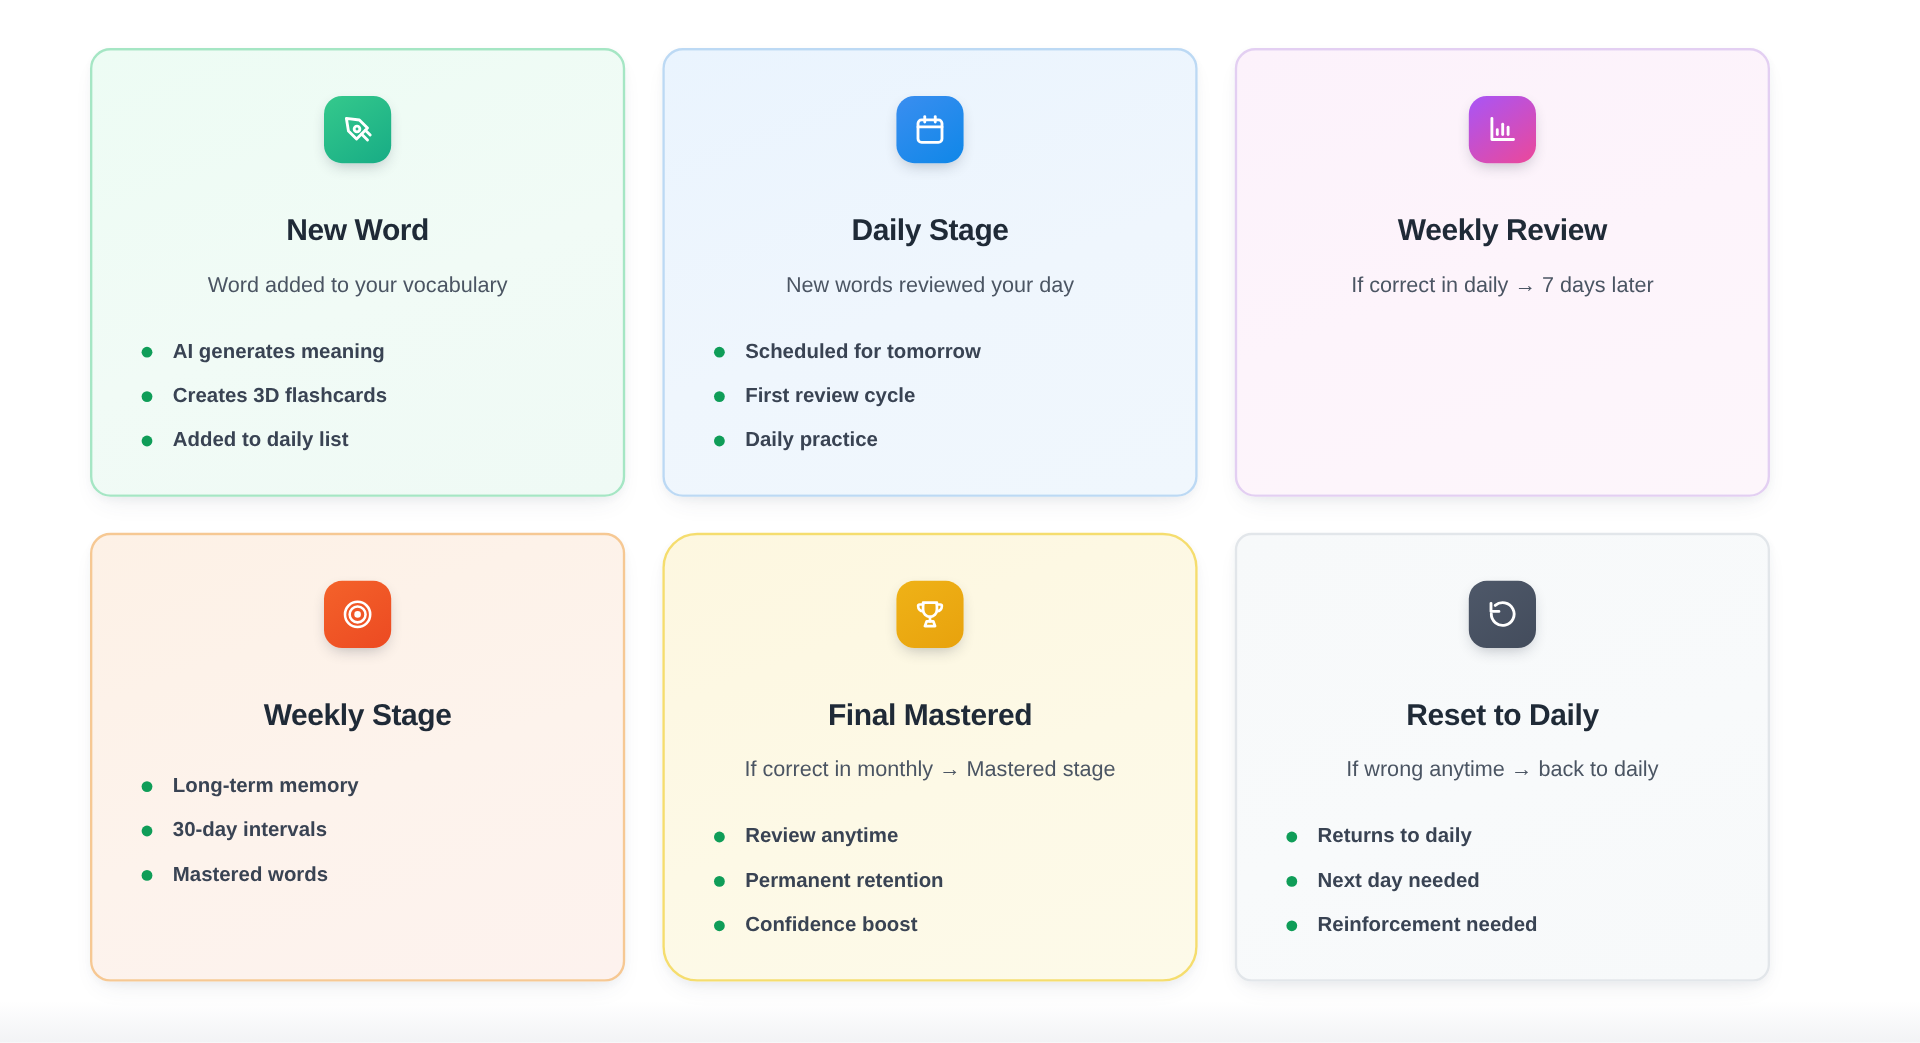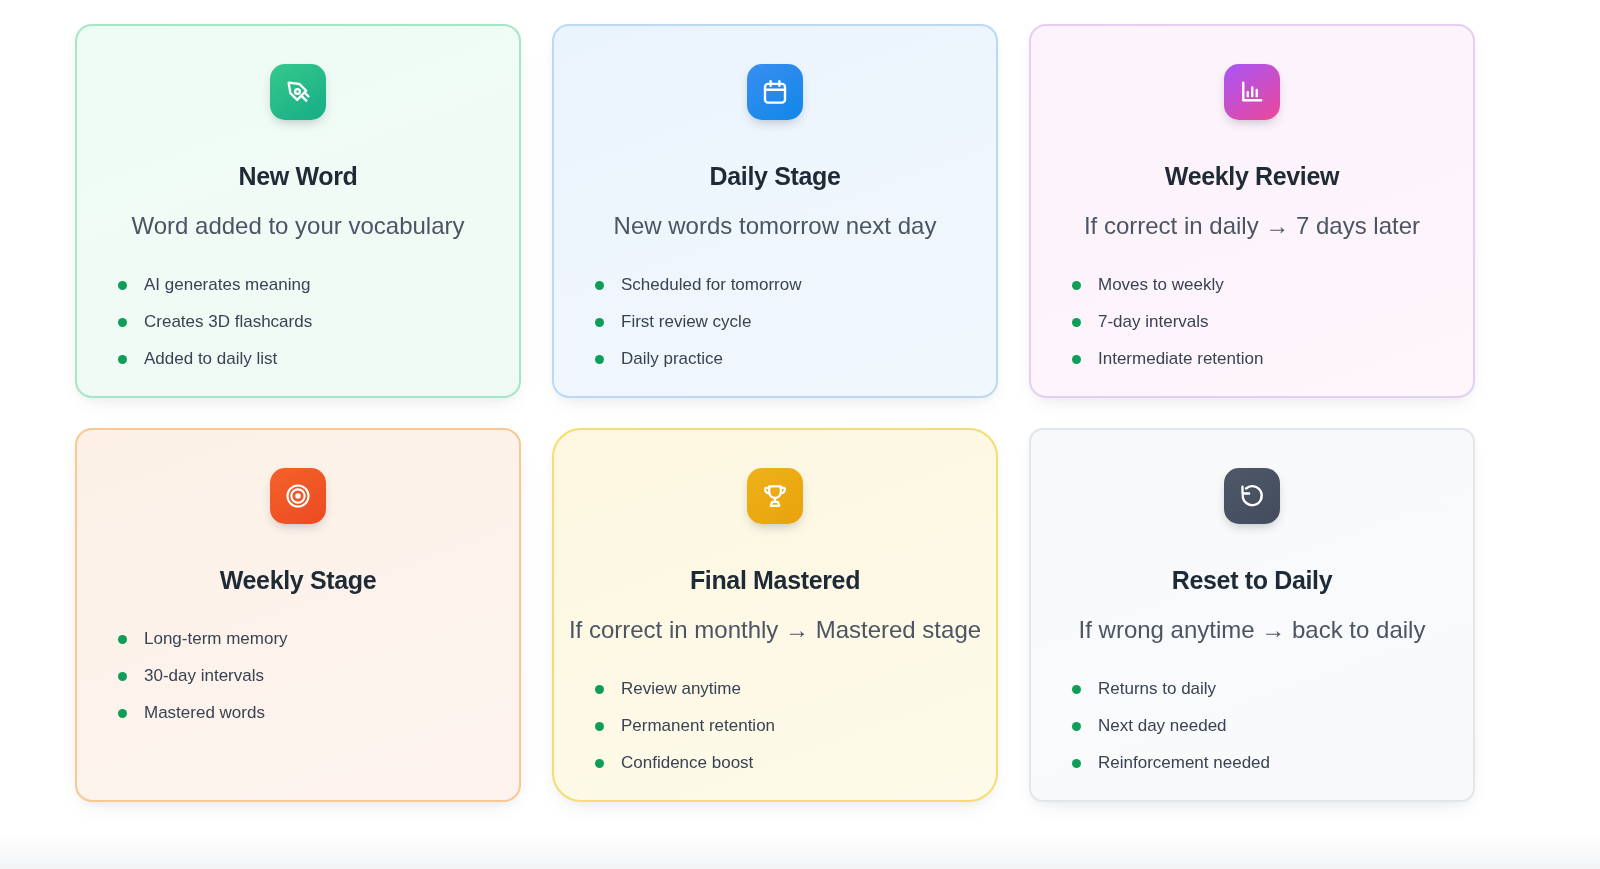--- a/index.html
+++ b/index.html
@@ -19,21 +19,21 @@
   #page {
     position: relative;
     width: 1600px;
     height: 869px;
     background: linear-gradient(180deg, #ffffff 0%, #ffffff 96%, #f2f3f5 100%);
   }
 
   #grid {
     position: absolute;
     left: 75px;
-    top: 24px;
+    top: 40px;
     width: 1400px;
     display: grid;
     grid-template-columns: repeat(3, 446px);
     grid-template-rows: 374px 374px;
     column-gap: 31px;
     row-gap: 30px;
   }
 
   .card {
     position: relative;
@@ -81,34 +81,35 @@
     font-size: 25px;
     font-weight: 700;
     letter-spacing: -0.35px;
     color: #1f2a37;
     text-align: center;
     line-height: 1.15;
   }
 
   .card-subtitle {
     margin-top: 19px;
-    font-size: 24px;
+    font-size: 18px;
     font-weight: 400;
     color: #4b5563;
     text-align: center;
     line-height: 1.3;
     white-space: nowrap;
   }
 
   .feature-list {
     margin-top: 26px;
     width: 100%;
     padding-left: 11px;
     list-style: none;
     align-self: flex-start;
+    font-weight: bold;
   }
 
   .feature-item {
     display: flex;
     align-items: center;
     height: 37px;
   }
 
   .bullet {
     width: 9px;
@@ -162,21 +163,21 @@
     <div class="card c-blue">
       <div class="icon-tile tile-blue">
         <svg width="30" height="30" viewBox="0 0 24 24" fill="none" stroke="#ffffff" stroke-width="1.9" stroke-linecap="round" stroke-linejoin="round">
           <rect x="4" y="5.5" width="16" height="15" rx="2.4"></rect>
           <path d="M4 10.2 H20"></path>
           <path d="M8.5 3.3 V7"></path>
           <path d="M15.5 3.3 V7"></path>
         </svg>
       </div>
       <div class="card-title">Daily Stage</div>
-      <div class="card-subtitle">New words tomorrow next day</div>
+      <div class="card-subtitle">New words reviewed your day</div>
       <ul class="feature-list">
         <li class="feature-item">
           <span class="bullet"></span>
           <span class="feature-text">Scheduled for tomorrow</span>
         </li>
         <li class="feature-item">
           <span class="bullet"></span>
           <span class="feature-text">First review cycle</span>
         </li>
         <li class="feature-item">
@@ -190,34 +191,20 @@
       <div class="icon-tile tile-purple">
         <svg width="30" height="30" viewBox="0 0 24 24" fill="none" stroke="#ffffff" stroke-width="1.9" stroke-linecap="round" stroke-linejoin="round">
           <path d="M5 4.5 V18.6 H19.4"></path>
           <path d="M8.6 15.3 V12.1"></path>
           <path d="M12.2 15.3 V8.4"></path>
           <path d="M15.8 15.3 V10.4"></path>
         </svg>
       </div>
       <div class="card-title">Weekly Review</div>
       <div class="card-subtitle">If correct in daily → 7 days later</div>
-      <ul class="feature-list">
-        <li class="feature-item">
-          <span class="bullet"></span>
-          <span class="feature-text">Moves to weekly</span>
-        </li>
-        <li class="feature-item">
-          <span class="bullet"></span>
-          <span class="feature-text">7-day intervals</span>
-        </li>
-        <li class="feature-item">
-          <span class="bullet"></span>
-          <span class="feature-text">Intermediate retention</span>
-        </li>
-      </ul>
     </div>
 
     <div class="card c-orange">
       <div class="icon-tile tile-orange">
         <svg width="30" height="30" viewBox="0 0 24 24" fill="none" stroke="#ffffff" stroke-width="1.7" stroke-linecap="round" stroke-linejoin="round">
           <circle cx="12" cy="12" r="8.4"></circle>
           <circle cx="12" cy="12" r="5.3"></circle>
           <circle cx="12" cy="12" r="2.2" fill="#ffffff" stroke="none"></circle>
         </svg>
       </div>

